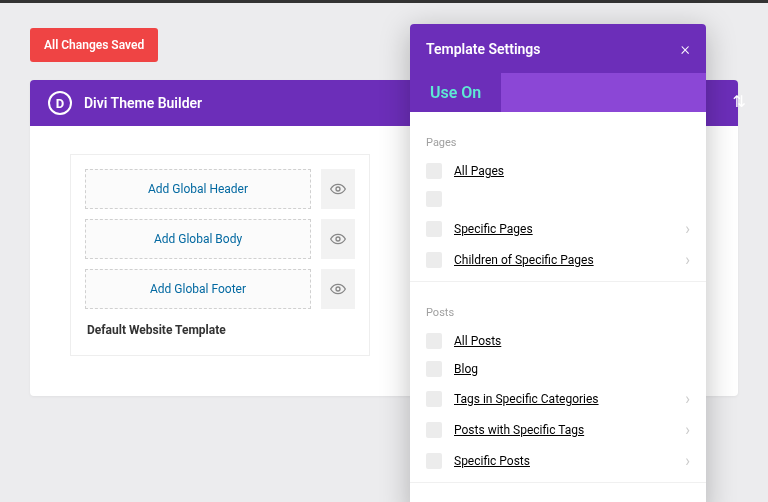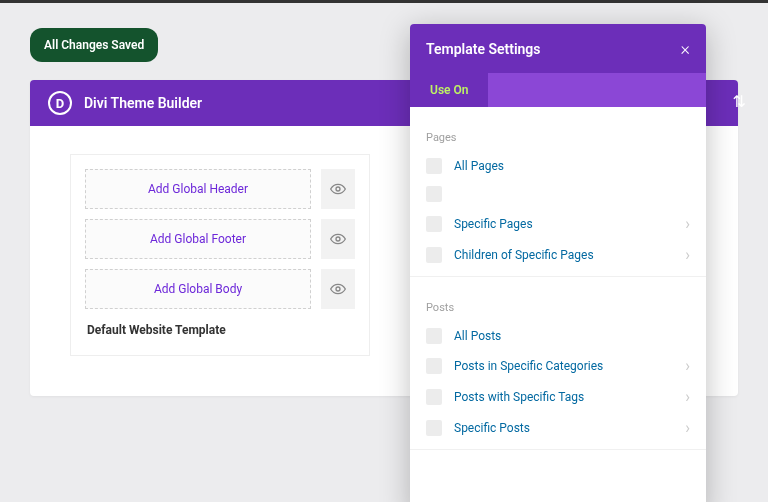--- a/index.html
+++ b/index.html
@@ -1,46 +1,46 @@
 <!DOCTYPE html>
 <html><head>
 <meta charset="utf-8">
 <style>
 * { box-sizing: border-box; margin: 0; padding: 0; font-family: -apple-system, BlinkMacSystemFont, "Segoe UI", Roboto, sans-serif; }
 body { width: 768px; height: 502px; background: #ececee; position: relative; overflow: hidden; }
 .topbar { width: 100%; height: 3px; background: #333; }
 
-.save-btn { position: absolute; top: 28px; left: 30px; background: #14532d; color: #fff; font-size: 12px; font-weight: 600; padding: 10px 14px; border: none; border-radius: 12px; text-align: center; }
+.save-btn { position: absolute; top: 28px; left: 30px; background: #ef4444; color: #fff; font-size: 12px; font-weight: 600; padding: 10px 14px; border: none; border-radius: 3px; text-align: center; }
 
 .main-panel { position: absolute; top: 80px; left: 30px; width: 708px; background: #fff; border-radius: 4px; box-shadow: 0 1px 3px rgba(0,0,0,0.05); overflow: hidden; }
 .main-header { background: #6c2eb9; color: #fff; display: flex; align-items: center; padding: 12px 18px; height: 46px; }
 .logo { width: 24px; height: 24px; border: 2px solid #fff; border-radius: 50%; display: flex; align-items: center; justify-content: center; font-weight: 700; font-size: 13px; margin-right: 12px; }
 .main-title { font-size: 14px; font-weight: 600; }
 .swap-icon { position: absolute; right: 22px; top: 92px; color: #fff; font-size: 16px; z-index: 3; }
 
 .template-card { margin: 28px 40px 40px 40px; width: 300px; background: #fff; border: 1px solid #eee; padding: 14px; }
 .slot-row { display: flex; align-items: center; gap: 10px; margin-bottom: 10px; }
-.slot { flex: 1; border: 1px dashed #d0d0d0; background: #fbfbfb; text-align: center; padding: 12px 0; color: #6d28d9; font-size: 12px; cursor: pointer; }
+.slot { flex: 1; border: 1px dashed #d0d0d0; background: #fbfbfb; text-align: center; padding: 12px 0; color: #0369a1; font-size: 12px; cursor: pointer; }
 .eye-btn { width: 34px; height: 40px; background: #f2f2f2; display: flex; align-items: center; justify-content: center; color: #888; font-size: 14px; cursor: pointer; }
 .card-label { font-size: 12px; font-weight: 700; color: #333; margin-top: 0; padding: 4px 2px; }
 
 .modal { position: absolute; top: 24px; left: 410px; width: 296px; background: #fff; box-shadow: 0 6px 30px rgba(0,0,0,0.25); border-radius: 4px; overflow: hidden; z-index: 10; display: flex; flex-direction: column; height: 491px; }
 .modal-header { background: #6c2eb9; color: #fff; padding: 14px 16px; display: flex; justify-content: space-between; align-items: center; }
 .modal-title { font-size: 14px; font-weight: 600; }
 .close-x { font-size: 18px; cursor: pointer; font-weight: 300; }
 .tabs { display: flex; background: #8b47d6; }
-.tab { flex: none; padding: 10px 20px; font-size: 12px; color: #bef264; cursor: pointer; }
+.tab { flex: none; padding: 10px 20px; font-size: 16px; color: #5eead4; cursor: pointer; }
 .tab.active { background: #6c2eb9; font-weight: 600; }
 
 .modal-body { flex: 1; overflow-y: auto; padding: 0; }
 .section { padding: 12px 16px 6px 16px; border-bottom: 1px solid #f0f0f0; margin-top: 12px; }
 .section-title { font-size: 11px; color: #a0a0a0; margin-bottom: 8px; }
 .opt { display: flex; align-items: center; padding: 6px 0; cursor: pointer; position: relative; }
 .chk { width: 16px; height: 16px; background: #ececec; border-radius: 2px; margin-right: 12px; flex: none; }
-.opt-label { font-size: 12px; color: #0369a1; flex: 1; }
+.opt-label { font-size: 12px; color: #000000; flex: 1; text-decoration: underline; }
 .chev { color: #ccc; font-size: 16px; }
 
 .modal-footer { background: #2d8cde; color: #fff; text-align: center; padding: 14px 0; font-size: 13px; font-weight: 600; cursor: pointer; }
 
 
 .modal-body::-webkit-scrollbar { width: 0; }
 
 svg.eye { width: 16px; height: 16px; stroke: #888; fill: none; stroke-width: 2; }
 </style>
 </head>
@@ -60,30 +60,30 @@
     <div class="slot-row">
       <div class="slot">Add Global Header</div>
       <div class="eye-btn">
         <svg class="eye" viewBox="0 0 24 24">
             <path d="M1 12s4-7 11-7 11 7 11 7-4 7-11 7S1 12 1 12z"></path>
             <circle cx="12" cy="12" r="3"></circle>
           </svg>
       </div>
     </div>
     <div class="slot-row">
-      <div class="slot">Add Global Footer</div>
+      <div class="slot">Add Global Body</div>
       <div class="eye-btn">
         <svg class="eye" viewBox="0 0 24 24">
             <path d="M1 12s4-7 11-7 11 7 11 7-4 7-11 7S1 12 1 12z"></path>
             <circle cx="12" cy="12" r="3"></circle>
           </svg>
       </div>
     </div>
     <div class="slot-row">
-      <div class="slot">Add Global Body</div>
+      <div class="slot">Add Global Footer</div>
       <div class="eye-btn">
         <svg class="eye" viewBox="0 0 24 24">
             <path d="M1 12s4-7 11-7 11 7 11 7-4 7-11 7S1 12 1 12z"></path>
             <circle cx="12" cy="12" r="3"></circle>
           </svg>
       </div>
     </div>
     <div class="card-label">Default Website Template</div>
   </div>
 </div>
@@ -122,21 +122,25 @@
     </div>
 
     <div class="section">
       <div class="section-title">Posts</div>
       <div class="opt">
         <div class="chk"></div>
         <div class="opt-label">All Posts</div>
       </div>
       <div class="opt">
         <div class="chk"></div>
-        <div class="opt-label">Posts in Specific Categories</div>
+        <div class="opt-label">Blog</div>
+      </div>
+      <div class="opt">
+        <div class="chk"></div>
+        <div class="opt-label">Tags in Specific Categories</div>
         <div class="chev">›</div>
       </div>
       <div class="opt">
         <div class="chk"></div>
         <div class="opt-label">Posts with Specific Tags</div>
         <div class="chev">›</div>
       </div>
       <div class="opt">
         <div class="chk"></div>
         <div class="opt-label">Specific Posts</div>

